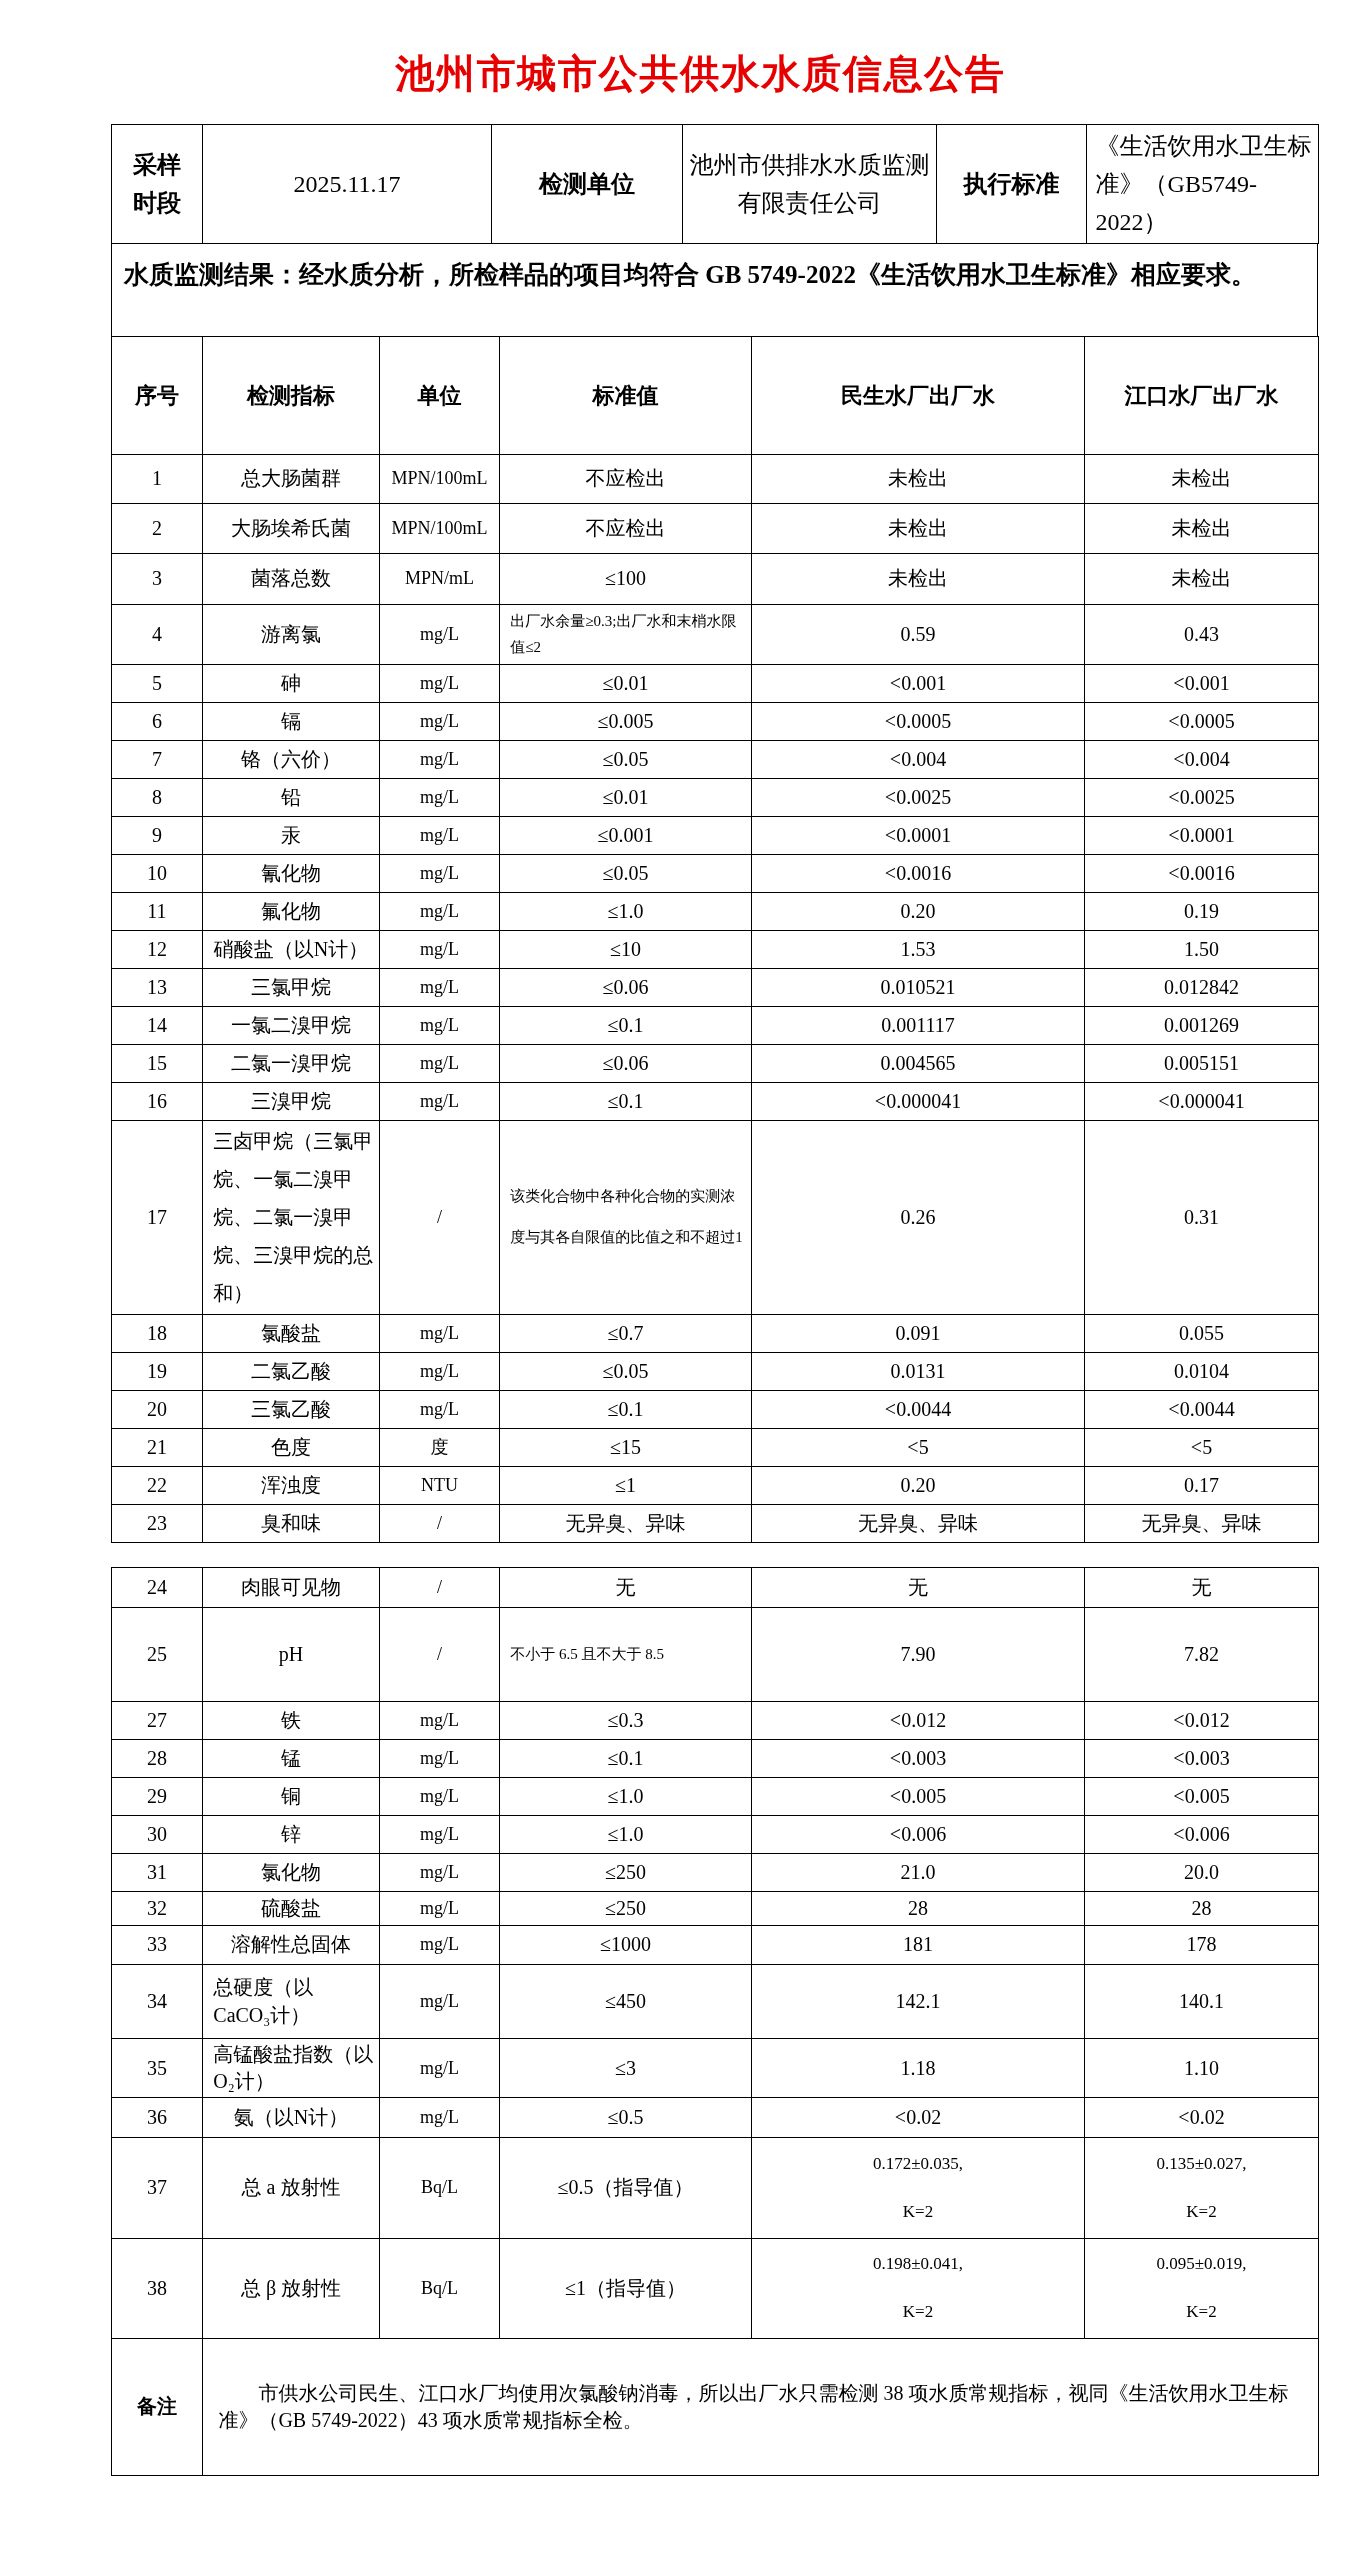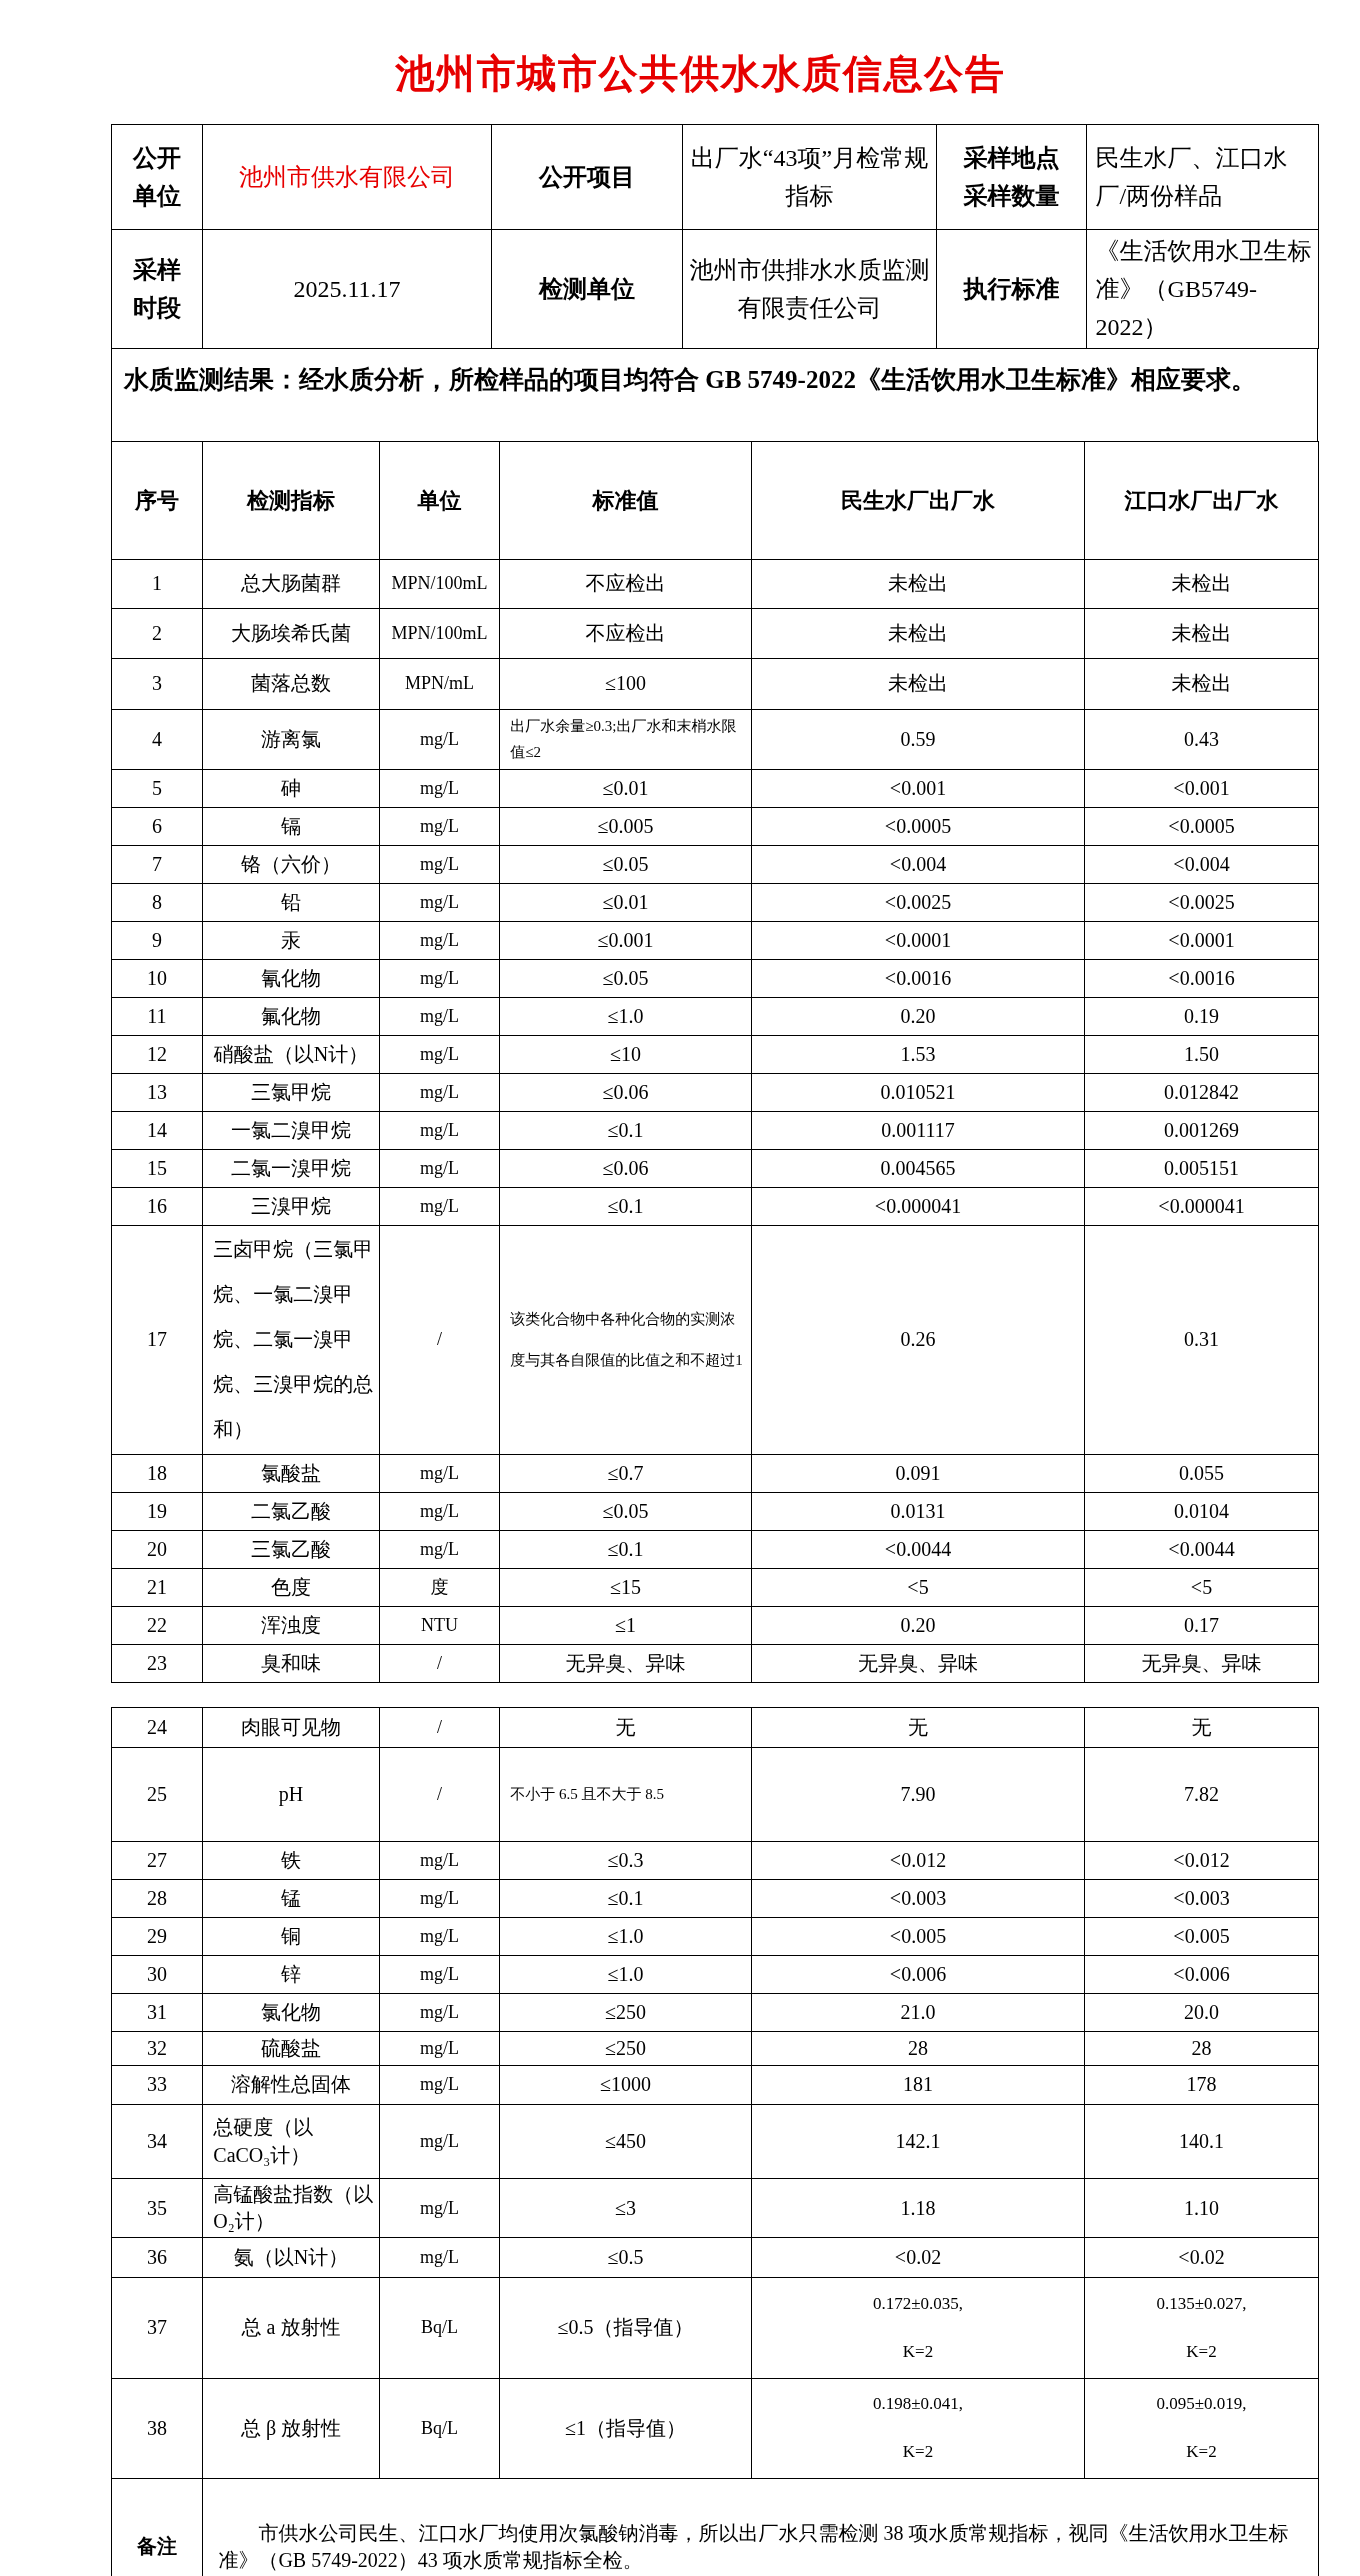--- a/index.html
+++ b/index.html
@@ -72,21 +72,21 @@
     text-align: left;
   }
 
   
   .q-table td { font-size: 20px; line-height: 27.4px; }
   .q-table .head-row { height: 118px; }
   .q-table .head-row td { font-size: 22px; font-weight: bold; }
   .q-table .c-unit { font-size: 18px; }
   .q-table .al { text-align: left; padding-left: 10.3px; }
   .q-table .small { font-size: 15px; line-height: 26.6px; }
-  .q-table .r17 td { line-height: 45px; }
+  .q-table .r17 td { line-height: 38px; }
   .q-table .r17 .c-std { line-height: 41px; }
   .q-table .rk .c-val { font-size: 17px; line-height: 48px; }
   .table-gap { height: 24px; }
 
   
   .remark-row { height: 137px; }
   .remark-label { font-size: 23px; font-weight: bold; }
   .remark-text {
     text-align: left;
     font-size: 23px;
@@ -105,30 +105,20 @@
   <table class="info-table outer">
     <colgroup>
       <col style="width:91px">
         <col style="width:289px">
         <col style="width:191px">
       <col style="width:254px">
         <col style="width:150px">
         <col style="width:232px">
     </colgroup>
     <tbody>
-        <tr style="height:105px">
-      <td class="lbl">公开
-单位</td>
-      <td class="red-text">池州市供水有限公司</td>
-      <td class="lbl">公开项目</td>
-      <td>出厂水“43项”月检常规指标</td>
-      <td class="lbl">采样地点
-采样数量</td>
-      <td class="left-val">民生水厂、江口水厂/两份样品</td>
-    </tr>
     <tr style="height:105px">
       <td class="lbl">采样
 时段</td>
       <td>2025.11.17</td>
       <td class="lbl">检测单位</td>
       <td>池州市供排水水质监测有限责任公司</td>
       <td class="lbl">执行标准</td>
       <td class="left-val">《生活饮用水卫生标准》（GB5749-2022）</td>
     </tr>
   </tbody>

